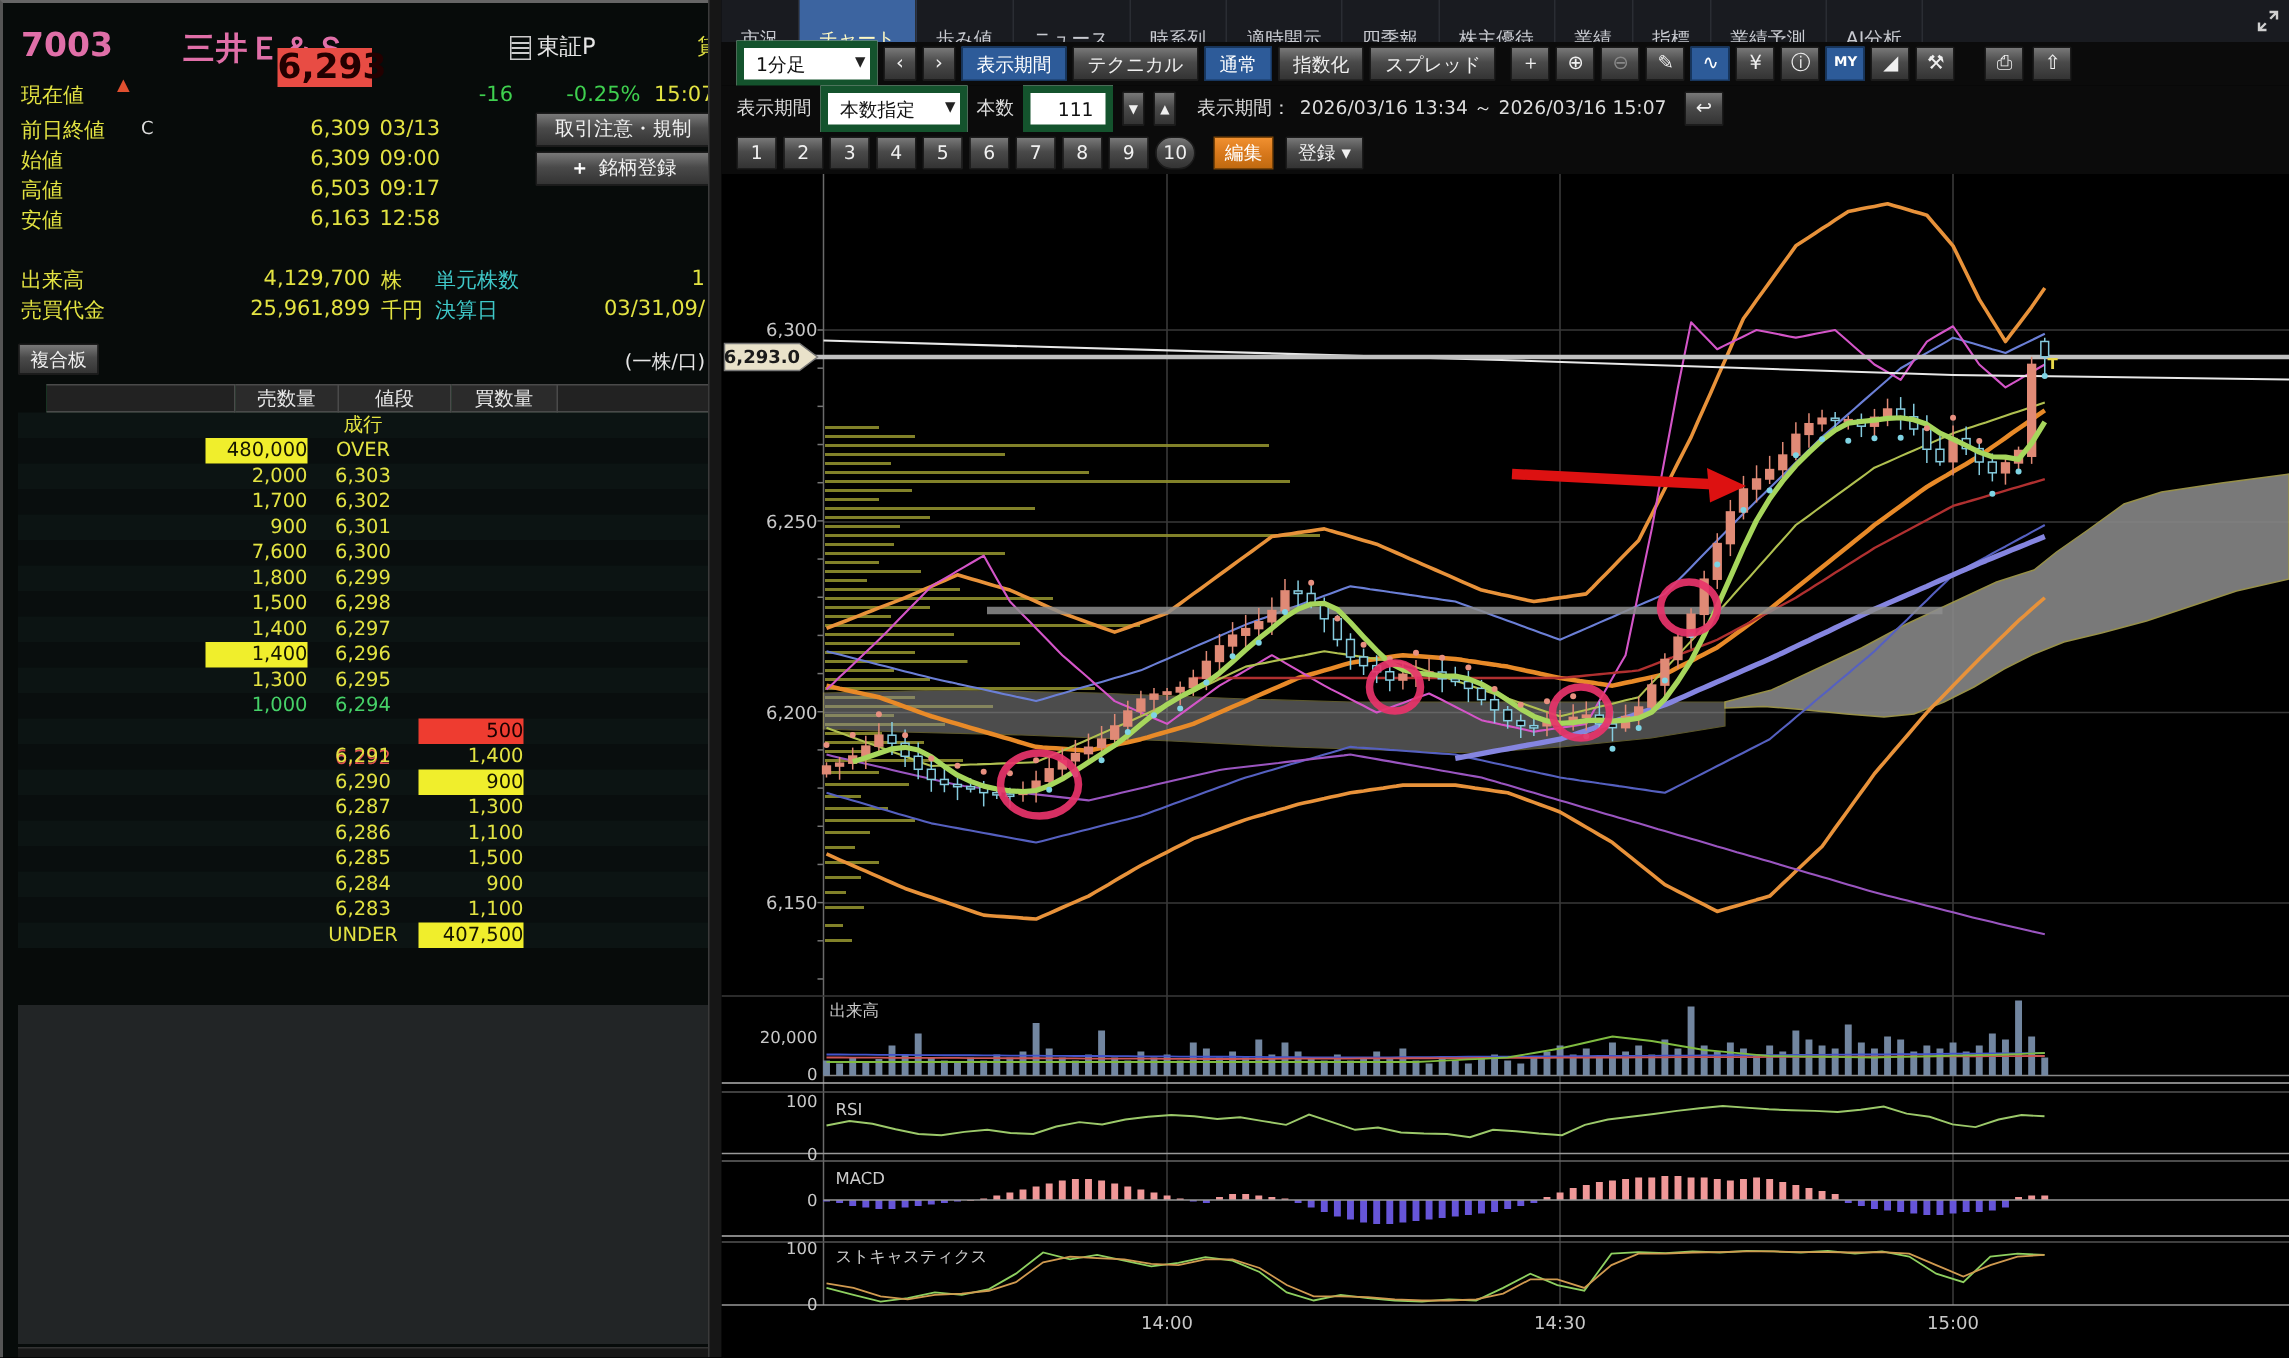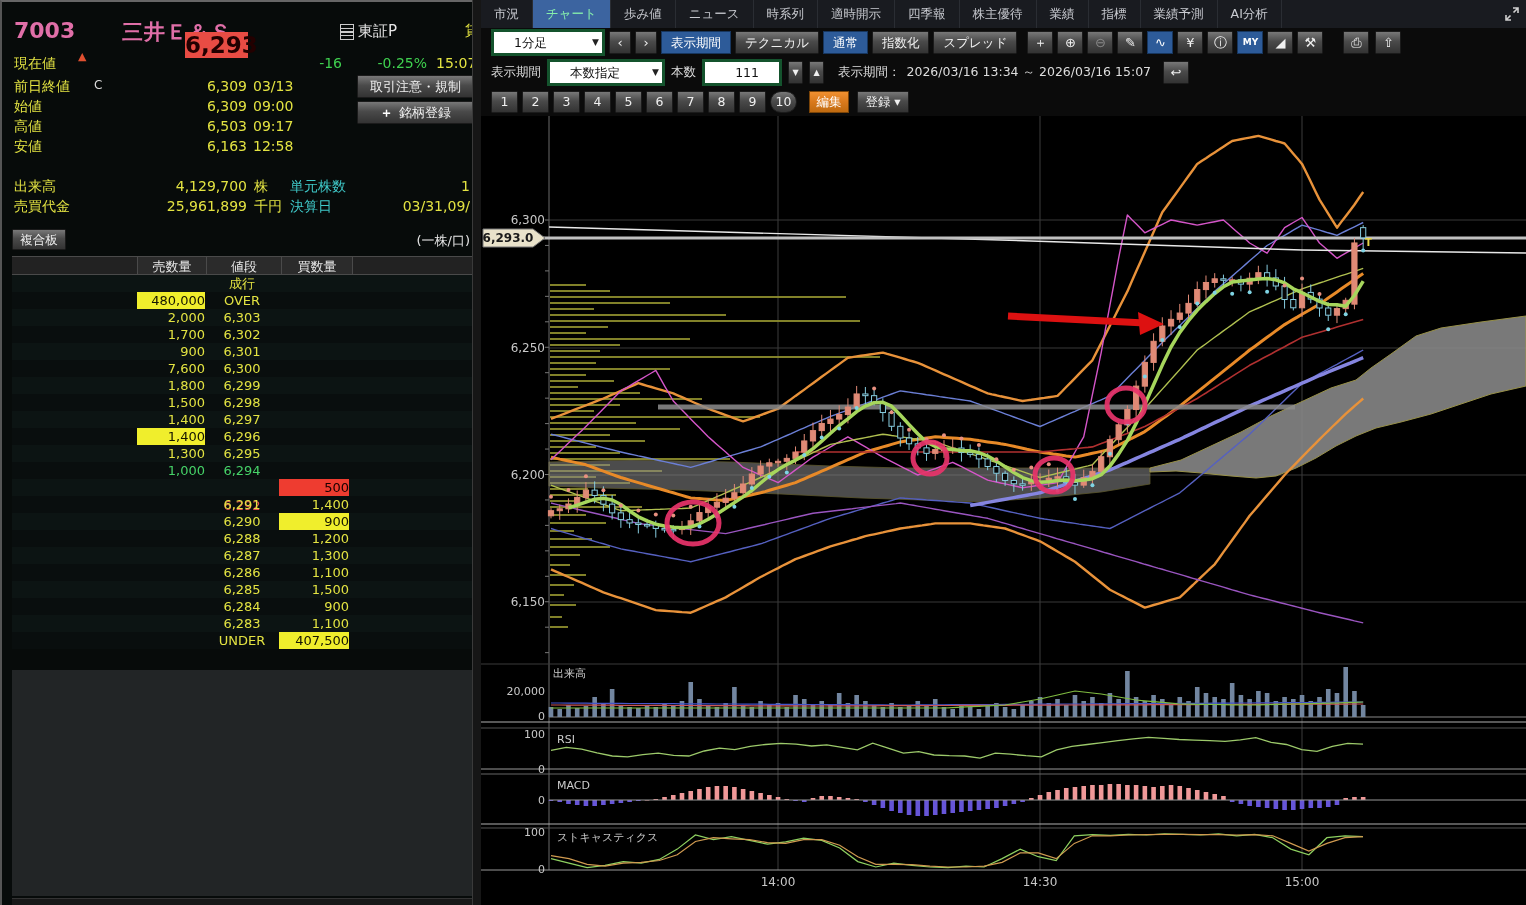--- a/index.html
+++ b/index.html
@@ -30,21 +30,21 @@
   .srow .lbl2{position:absolute;left:288px;color:#3fc8c8;}
   .srow .val2{position:absolute;left:360px;width:108px;text-align:right;color:#e3e342;}
   .gbtn{background:linear-gradient(180deg,#787878,#4a4a4a 45%,#333);border:1px solid #1b1b1b;color:#f0f0f0;font-size:13px;text-align:center;border-radius:1px;}
   #btn-caution{left:355px;top:73px;width:115px;height:21px;line-height:21px;}
   #btn-register{left:355px;top:99px;width:115px;height:21px;line-height:21px;}
   #btn-register .plus{color:#fff;font-weight:bold;margin-right:6px;}
   #btn-board{left:10px;top:227px;width:52px;height:19px;line-height:19px;font-size:12.5px;}
   #board-unit{left:330px;top:230px;width:138px;text-align:right;font-size:13px;color:#e6e6e6;}
   
   #book{position:absolute;left:10px;top:254px;width:460px;}
-  #book-head{display:flex;height:19px;font-size:13px;color:#e8e8e8;background:#15803d;}
+  #book-head{display:flex;height:19px;font-size:13px;color:#e8e8e8;background:#15803d;margin-left:19px;}
   #book-head div{border-right:1px solid #4a4a4a;border-top:1px solid #4a4a4a;border-bottom:1px solid #4a4a4a;}
   #book-head .c0{width:125px;background:#222;}
   #book-head .c1{width:68px;background:#2b2b2b;text-align:center;line-height:19px;}
   #book-head .c2{width:74px;background:#2b2b2b;text-align:center;line-height:19px;}
   #book-head .c3{width:70px;background:#2b2b2b;text-align:center;line-height:19px;}
   #book-head .c4{flex:1;background:#222;border-right:none;}
   .brow{display:flex;height:17px;line-height:17px;font-size:13px;}
   .brow:nth-child(odd){background:#0c1413;}
   .brow:nth-child(even){background:#090e0e;}
   .brow .c0{width:125px;}
@@ -56,25 +56,25 @@
   .brow .hl-red{background:#ee3c30;color:#1a0000;}
   .brow .green{color:#46d268;}
   .brow .red{color:#e05050;margin-top:18px;}
   #lp-bottom{position:absolute;left:10px;top:668px;width:460px;height:226px;background:#222526;}
   #lp-scroll{position:absolute;left:10px;top:896px;width:460px;height:7px;background:#181818;border-top:1px solid #333;}
   
   #divider{position:absolute;left:472px;top:0;width:9px;height:905px;background:#161616;border-left:1px solid #3a3a3a;border-right:1px solid #2a2a2a;}
   
   #right-panel{position:absolute;left:481px;top:0;width:1045px;height:905px;background:#050505;}
   #tabbar{position:absolute;left:0;top:0;width:1045px;height:28px;background:#191b20;display:flex;align-items:stretch;}
-  .tab{padding:0 13px;line-height:28px;font-size:12.5px;color:#c8cad0;border-right:1px solid #2a2d33;cursor:default;}
-  .tab.active{background:#3c64a0;color:#86efac;}
+  .tab{padding:12px 13px;line-height:28px;font-size:12.5px;color:#c8cad0;border-right:1px solid #2a2d33;cursor:default;}
+  .tab.active{background:#3c64a0;color:#fef9c3;}
   #expand-btn{position:absolute;right:6px;top:6px;width:16px;height:16px;}
   #toolbar{position:absolute;left:0;top:28px;width:1045px;height:29px;background:#0b0b0b;display:flex;align-items:center;gap:4px;padding-left:10px;box-sizing:border-box;}
-  .wsel{background:#fff;color:#111;border:3px solid #14532d;height:21px;line-height:21px;font-size:12.5px;padding:0 20px;position:relative;}
+  .wsel{background:#fff;color:#111;border:5px solid #14532d;height:21px;line-height:21px;font-size:12.5px;padding:0 8px;position:relative;}
   #interval-select{width:68px;}
   .wsel .arr{position:absolute;right:3px;top:0;font-size:9px;color:#222;}
   .tbtn{height:21px;line-height:21px;padding:0 9px;font-size:12.5px;}
   .tbtn.blue,.ibtn.blue{background:#2d5b99;border:1px solid #17365e;color:#fff;}
   .ibtn{width:24px;height:21px;line-height:21px;font-size:13px;padding:0;}
   .ibtn.dim{color:#888;}
   .ibtn.my{font-size:9px;font-weight:bold;letter-spacing:0;}
   .navb{width:20px;height:21px;line-height:21px;font-size:13px;padding:0;}
   #tb-right{margin-left:16px;display:flex;gap:6px;}
   #period-row{position:absolute;left:0;top:57px;width:1045px;height:31px;background:#0b0b0b;display:flex;align-items:center;gap:6px;padding-left:10px;box-sizing:border-box;font-size:12.5px;color:#ddd;}
@@ -253,27 +253,20 @@
             <span class="c1"></span>
             <span class="c2">6,291</span>
             <span class="c3">1,400</span>
             <div class="c4"></div>
           </div>
           <div class="brow">
             <div class="c0"></div>
             <span class="c1"></span>
             <span class="c2">6,290</span>
             <span class="c3 hl-yellow">900</span>
-            <div class="c4"></div>
-          </div>
-          <div class="brow">
-            <div class="c0"></div>
-            <span class="c1"></span>
-            <span class="c2">6,288</span>
-            <span class="c3">1,200</span>
             <div class="c4"></div>
           </div>
           <div class="brow">
             <div class="c0"></div>
             <span class="c1"></span>
             <span class="c2">6,287</span>
             <span class="c3">1,300</span>
             <div class="c4"></div>
           </div>
           <div class="brow">

